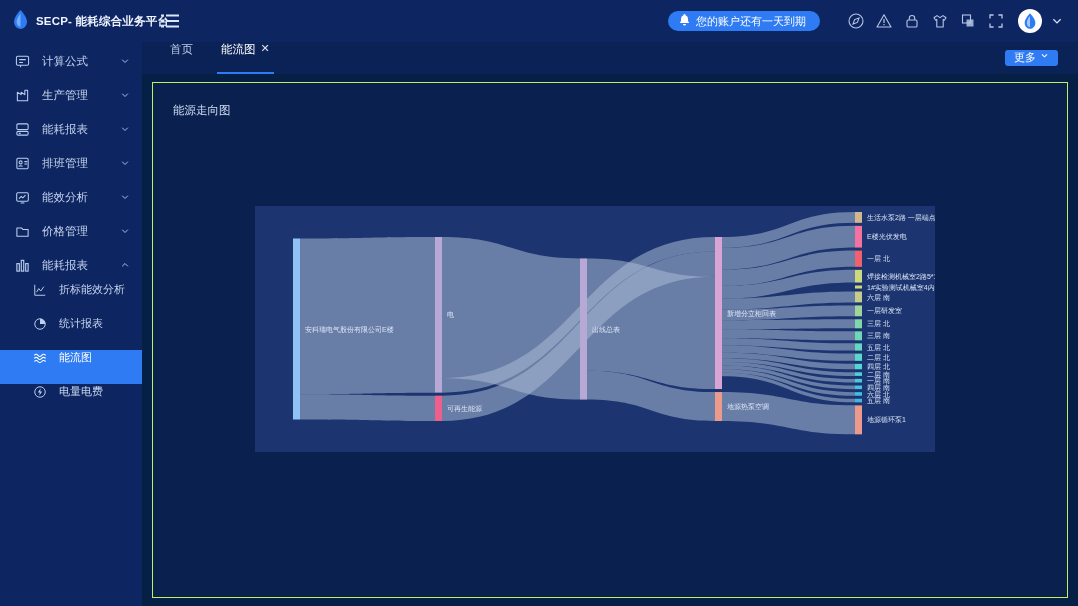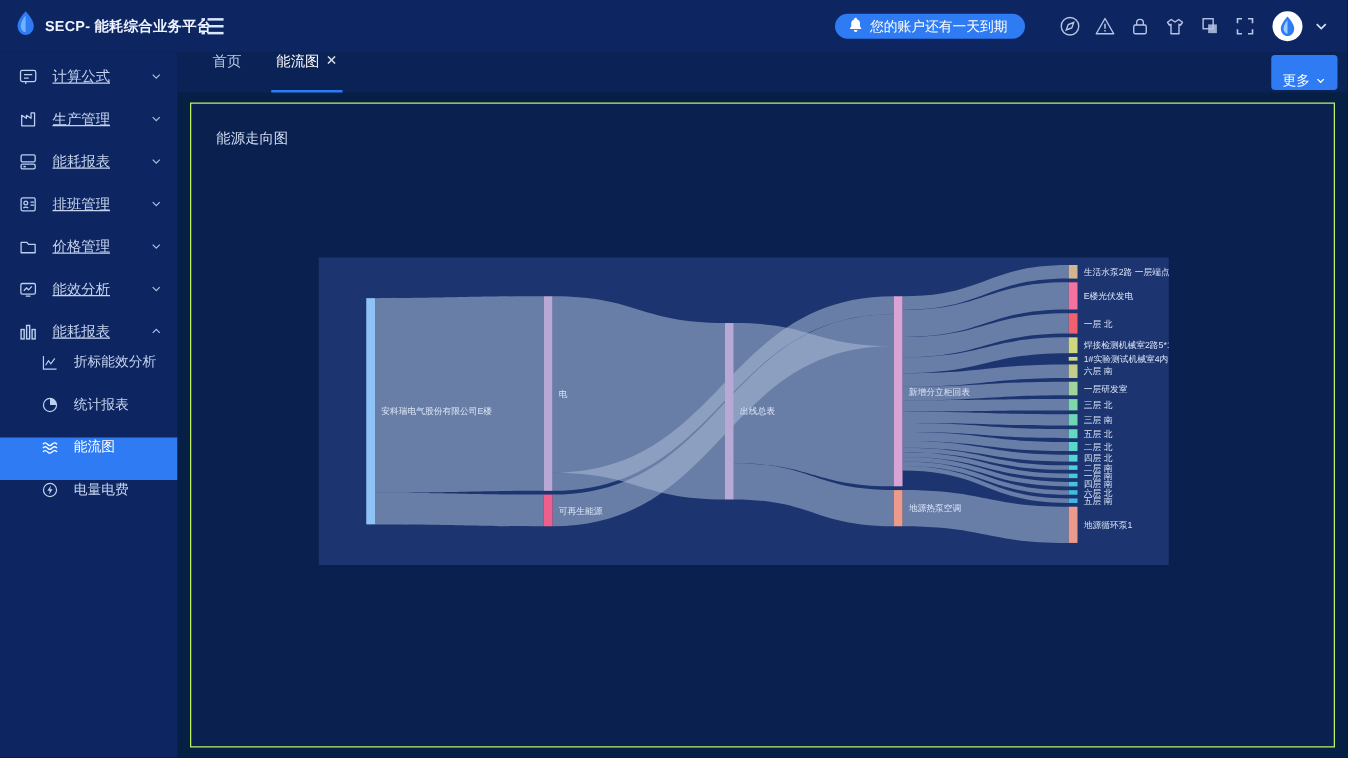--- a/index.html
+++ b/index.html
@@ -43,21 +43,21 @@
   
   .sidebar {
     position: absolute; left: 0; top: 42px; width: 142px; height: 564px;
     background: #0d2561; overflow: hidden;
   }
   .nav-item {
     height: 34px; display: flex; align-items: center; padding: 0 12px 0 14px;
     color: #c6d4ee; font-size: 11.5px; cursor: pointer; position: relative;
   }
   .nav-item .ni-icon { width: 17px; height: 17px; display:flex; align-items:center; justify-content:center; flex: 0 0 17px; }
-  .nav-item .ni-label { margin-left: 11px; white-space: nowrap; text-decoration: underline; }
+  .nav-item .ni-label { margin-left: 11px; white-space: nowrap; }
   .nav-item .ni-arrow { margin-left: auto; display: flex; align-items: center; }
   .nav-child {
     height: 34px; display: flex; align-items: flex-start; padding-left: 32px;
     color: #c6d4ee; font-size: 11px; cursor: pointer;
   }
   .nav-child .nc-icon { width: 15px; height: 15px; display:flex; align-items:center; justify-content:center; flex:0 0 15px; }
   .nav-child .nc-label { margin-left: 12px; white-space: nowrap; }
   .nav-child.active { background: #2f7bf3; color: #ffffff; }
 
   
@@ -69,24 +69,24 @@
     height: 32px; display: flex; gap: 5px;
     padding: 0 14px; font-size: 11.5px; color: #b9c9e8; cursor: pointer; position: relative;
   }
   .tab.active { color: #ffffff; }
   .tab.active::after {
     content: ""; position: absolute; left: 10px; right: 10px; bottom: 0;
     height: 2px; background: #2f7bf3;
   }
   .tab .tab-close { font-size: 11px; opacity: .85; cursor: pointer; }
   .more-btn {
-    margin-left: auto; margin-right: 8px;
+    margin-left: auto; margin-right: 20px;
     background: #2f7bf3; color: #fff; font-size: 11px;
-    border-radius: 3px; height: 28px; padding: 0 9px;
-    display: flex; align-items: flex-end; gap: 4px; cursor: pointer;
+    border-radius: 3px; height: 16px; padding: 0 9px;
+    display: flex; align-items: flex-start; gap: 4px; cursor: pointer;
   }
 
   
   .content {
     position: absolute; left: 152px; top: 82px; width: 916px; height: 516px;
     background: #0a2150; border: 1px solid #bef264;
   }
   .panel-title { position: absolute; left: 20px; top: 20px; color: #d2def3; font-size: 11.5px; }
 
   
@@ -251,40 +251,40 @@
       <span class="ni-arrow">
         <svg width="10" height="10" viewBox="0 0 12 12">
             <path d="M2.6 4.4 6 7.8l3.4-3.4" fill="none" stroke="#a9bfe4" stroke-width="1.2"></path>
           </svg>
       </span>
     </div>
 
     <div class="nav-item">
       <span class="ni-icon">
         <svg width="15" height="15" viewBox="0 0 16 16">
-            <path d="M2 4.2h5l1.3 1.6H14v7.2H2z" fill="none" stroke="#bcd0f0" stroke-width="1.1" stroke-linejoin="round"></path>
-          </svg>
-      </span>
-      <span class="ni-label">价格管理</span>
-      <span class="ni-arrow">
-        <svg width="10" height="10" viewBox="0 0 12 12">
-            <path d="M2.6 4.4 6 7.8l3.4-3.4" fill="none" stroke="#a9bfe4" stroke-width="1.2"></path>
-          </svg>
-      </span>
-    </div>
-
-    <div class="nav-item">
-      <span class="ni-icon">
-        <svg width="15" height="15" viewBox="0 0 16 16">
             <rect x="1.8" y="3" width="12.4" height="9" rx="1.3" fill="none" stroke="#bcd0f0" stroke-width="1.1"></rect>
             <path d="M4.3 9.2 6.6 6.8l1.8 1.6 2.8-3" fill="none" stroke="#bcd0f0" stroke-width="1.1"></path>
             <path d="M6 13.8h4" stroke="#bcd0f0" stroke-width="1.1"></path>
           </svg>
       </span>
       <span class="ni-label">能效分析</span>
+      <span class="ni-arrow">
+        <svg width="10" height="10" viewBox="0 0 12 12">
+            <path d="M2.6 4.4 6 7.8l3.4-3.4" fill="none" stroke="#a9bfe4" stroke-width="1.2"></path>
+          </svg>
+      </span>
+    </div>
+
+    <div class="nav-item">
+      <span class="ni-icon">
+        <svg width="15" height="15" viewBox="0 0 16 16">
+            <path d="M2 4.2h5l1.3 1.6H14v7.2H2z" fill="none" stroke="#bcd0f0" stroke-width="1.1" stroke-linejoin="round"></path>
+          </svg>
+      </span>
+      <span class="ni-label">价格管理</span>
       <span class="ni-arrow">
         <svg width="10" height="10" viewBox="0 0 12 12">
             <path d="M2.6 4.4 6 7.8l3.4-3.4" fill="none" stroke="#a9bfe4" stroke-width="1.2"></path>
           </svg>
       </span>
     </div>
 
     <div class="nav-item">
       <span class="ni-icon">
         <svg width="15" height="15" viewBox="0 0 16 16">

